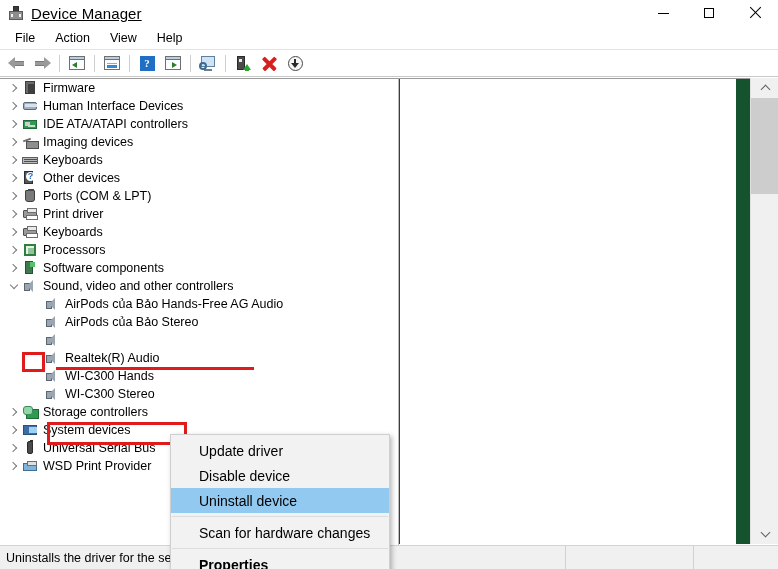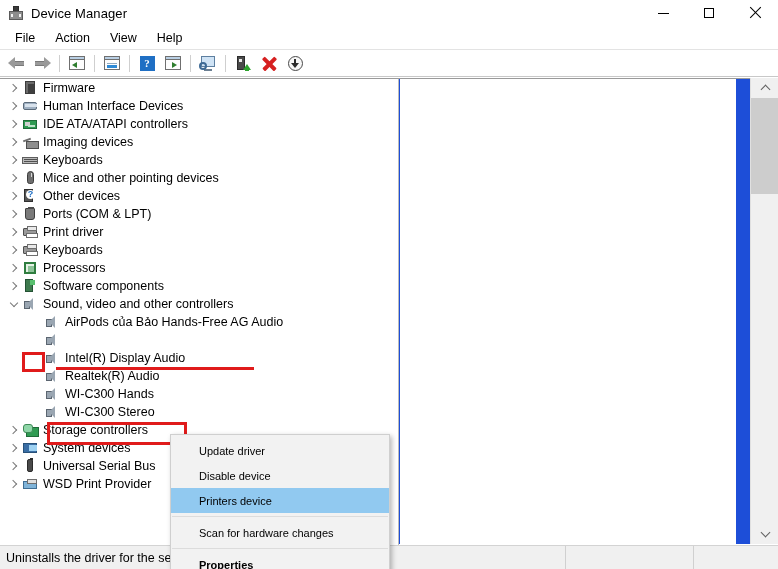--- a/index.html
+++ b/index.html
@@ -30,21 +30,21 @@
     position: absolute; left: 1px; top: 6px; width: 14px; height: 9px;
     background: #8d8d8d; border: 1px solid #5a5a5a;
   }
   .ti-screen {
     position: absolute; left: 5px; top: 1px; width: 6px; height: 6px;
     background: #3a3a3a; border: 1px solid #2c2c2c;
   }
   .ti-dot1 { position: absolute; left: 3px; top: 9px; width: 2px; height: 3px; background: #f2f2f2; }
   .ti-dot2 { position: absolute; left: 11px; top: 9px; width: 2px; height: 3px; background: #f2f2f2; }
   .title-text {
-    font-size: 13px; color: #000000; letter-spacing: 0.1px;
+    font-size: 15px; color: #000000; letter-spacing: 0.1px; text-decoration: underline;
   }
   .win-controls {
     position: absolute; right: 0; top: 0; height: 26px;
     display: flex;
   }
   .wc-btn {
     width: 46px; height: 26px;
     display: flex; align-items: center; justify-content: center;
     position: relative;
   }
@@ -182,21 +182,21 @@
   .dl-ico .sh { position: absolute; left: 5.2px; top: 2px; width: 2.5px; height: 5px; background: #2b2b2b; }
   .dl-ico .hd {
     position: absolute; left: 2.5px; top: 6px; width: 0; height: 0;
     border-left: 4px solid transparent; border-right: 4px solid transparent;
     border-top: 5px solid #2b2b2b;
   }
 
   
   .content {
     position: absolute; left: 0; top: 78px; width: 764px; height: 466px;
-    background: #1d4ed8;
+    background: #14532d;
     border-top: 1px solid #9a9a9a;
   }
   .tree-pane {
     position: absolute; left: 0; top: 0; width: 399px; height: 466px;
     overflow: hidden; background: #ffffff;
     border-right: 1px solid #bcbcbc;
   }
   .detail-pane {
     position: absolute; left: 400px; top: 0; right: 28px; height: 466px;
     background: #ffffff;
@@ -309,21 +309,21 @@
   .ctxmenu {
     position: absolute; left: 170px; top: 434px; width: 220px;
     background: #f2f2f2;
     border: 1px solid #cfcfcf;
     box-shadow: 2px 2px 5px rgba(0,0,0,0.28);
     z-index: 60;
     padding: 3px 0 3px 0;
   }
   .ctx-item {
     height: 25px; display: flex; align-items: center;
-    padding-left: 28px; font-size: 11px; color: #000;
+    padding-left: 28px; font-size: 14px; color: #000;
     white-space: nowrap;
   }
   .ctx-item.selected { background: #91c9f0; }
   .ctx-item.bold { font-weight: bold; }
   .ctx-sep { height: 1px; background: #dcdcdc; margin: 3px 1px; }
 
   
   .vscroll {
     position: absolute; right: 0; top: 78px; width: 28px; height: 466px;
     background: #f0f0f0; border-left: 1px solid #e0e0e0;
@@ -501,29 +501,20 @@
           <div class="ico">
             <div class="i-kbd"></div>
           </div>
           <div class="lbl">Keyboards</div>
         </div>
         <div class="row">
           <div class="expander">
             <div class="chev right"></div>
           </div>
           <div class="ico">
-            <div class="i-mouse"></div>
-          </div>
-          <div class="lbl">Mice and other pointing devices</div>
-        </div>
-        <div class="row">
-          <div class="expander">
-            <div class="chev right"></div>
-          </div>
-          <div class="ico">
             <div class="i-other"></div>
           </div>
           <div class="lbl">Other devices</div>
         </div>
         <div class="row">
           <div class="expander">
             <div class="chev right"></div>
           </div>
           <div class="ico">
             <div class="i-port"></div>
@@ -582,28 +573,28 @@
             <div class="i-spk"></div>
           </div>
           <div class="lbl">AirPods của Bảo Hands-Free AG Audio</div>
         </div>
         <div class="row child">
           <div class="indent"></div>
           <div class="expander"></div>
           <div class="ico">
             <div class="i-spk"></div>
           </div>
+          <div class="lbl">AirPods của Bảo Stereo</div>
         </div>
         <div class="row child">
           <div class="indent"></div>
           <div class="expander"></div>
           <div class="ico">
             <div class="i-spk"></div>
           </div>
-          <div class="lbl">Intel(R) Display Audio</div>
         </div>
         <div class="row child">
           <div class="indent"></div>
           <div class="expander"></div>
           <div class="ico">
             <div class="i-spk"></div>
           </div>
           <div class="lbl">Realtek(R) Audio</div>
         </div>
         <div class="row child">
@@ -662,21 +653,21 @@
     <div class="detail-pane"></div>
   </div>
 
   <div class="annot-box" style="left:22px; top:352px; width:23px; height:20px;"></div>
   <div class="annot-line" style="left:56px; top:367px; width:198px;"></div>
   <div class="annot-box" style="left:47px; top:422px; width:140px; height:23px;"></div>
 
   <div class="ctxmenu" id="ctxmenu">
       <div class="ctx-item">Update driver</div>
       <div class="ctx-item">Disable device</div>
-      <div class="ctx-item selected">Printers device</div>
+      <div class="ctx-item selected">Uninstall device</div>
       <div class="ctx-sep"></div>
       <div class="ctx-item">Scan for hardware changes</div>
       <div class="ctx-sep"></div>
       <div class="ctx-item bold">Properties</div>
     </div>
 
   <div class="vscroll">
     <div class="vs-btn vs-up">
       <div class="vs-arrow up"></div>
     </div>

